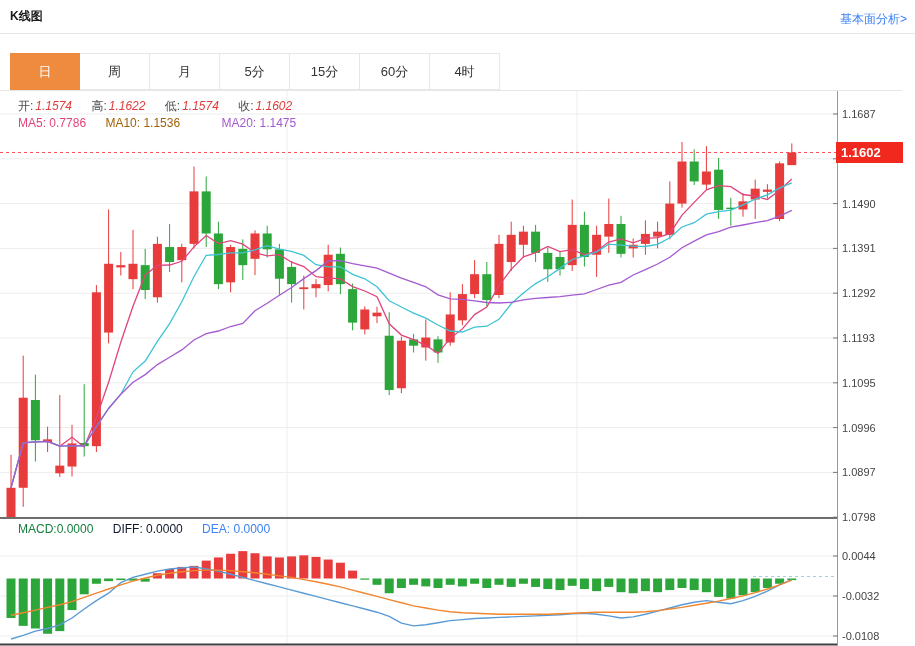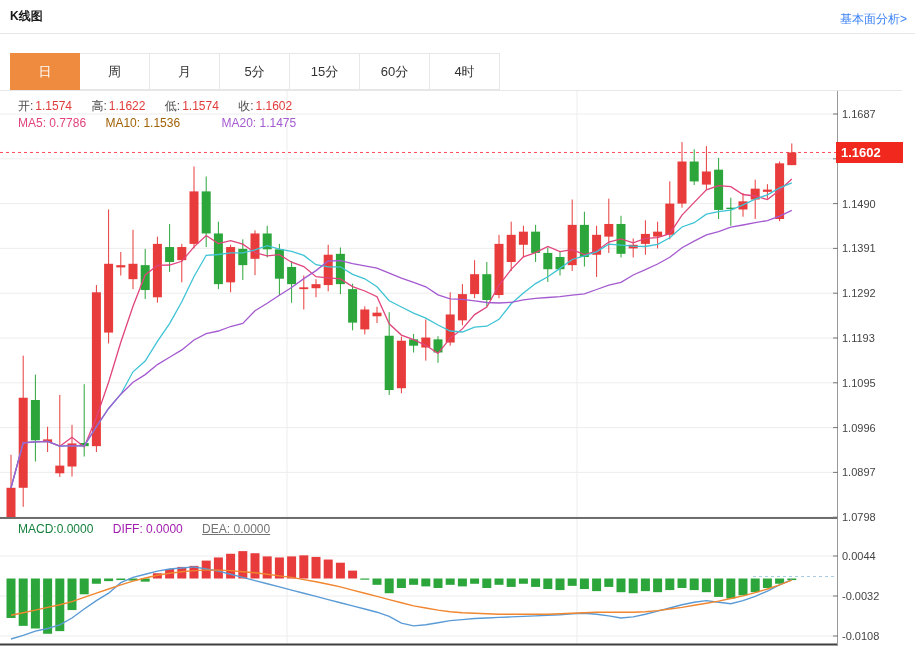--- a/index.html
+++ b/index.html
@@ -12,21 +12,21 @@
   .tab{width:70px;height:37px;line-height:36px;text-align:center;font-size:13px;color:#333;
        background:#fff;border:1px solid #e7e7e7;border-left:none;box-sizing:border-box;cursor:pointer;}
   .tab:first-child{border-left:1px solid #e7e7e7;}
   .tab.active{background:#ee8b3f;border-color:#ee8b3f;color:#fff;}
   .chart-wrap{position:absolute;left:0;top:90px;width:902px;height:556px;border-top:1px solid #e7e7e7;}
   .chart-wrap svg{position:absolute;left:0;top:0;}
   .legend{position:absolute;font-size:12px;white-space:nowrap;}
   .legend .li{margin-right:16px;}
   .ohlc-legend{left:18px;top:7px;}
   .ohlc-legend .lab{color:#4c4c4c;}
-  .ohlc-legend .val{color:#e13b3b;margin-left:2px;}
+  .ohlc-legend .val{color:#e13b3b;margin-left:2px;font-style:italic;}
   .ma-legend{left:18px;top:25px;}
   .macd-legend{left:18px;top:431px;}
   .price-tag{position:absolute;left:836px;top:51px;width:67px;height:21px;line-height:21px;
              box-sizing:border-box;padding-left:5px;color:#fff;font-size:13px;font-weight:bold;}
 </style>
 </head>
 <body>
 
 <div class="page-title">K线图</div>
 <a class="top-link">基本面分析&gt;</a>
@@ -318,18 +318,18 @@
   </div>
 
   <div class="legend ma-legend">
     <span class="li" style="color: rgb(224, 68, 124);"><span>MA5:</span> <span>0.7786</span></span>
     <span class="li" style="color: #a16207;"><span>MA10:</span> <span>1.1536</span></span>
     <span class="li" style="color: rgb(164, 90, 208); padding-left: 22px;"><span>MA20:</span> <span>1.1475</span></span>
   </div>
 
   <div class="legend macd-legend">
     <span class="li" style="color: #15803d;"><span>MACD:</span><span>0.0000</span></span>
-    <span class="li" style="color: #a21caf;"><span>DIFF:</span> <span>0.0000</span></span>
-    <span class="li" style="color: #737373; text-decoration: underline;"><span>DEA:</span> <span>0.0000</span></span>
+    <span class="li" style="color: #0f172a;"><span>DIFF:</span> <span>0.0000</span></span>
+    <span class="li" style="color: #3b82f6;"><span>DEA:</span> <span>0.0000</span></span>
   </div>
 
   <div class="price-tag" style="background: rgb(240, 40, 30);">1.1602</div>
 </div>
 
 </body></html>

